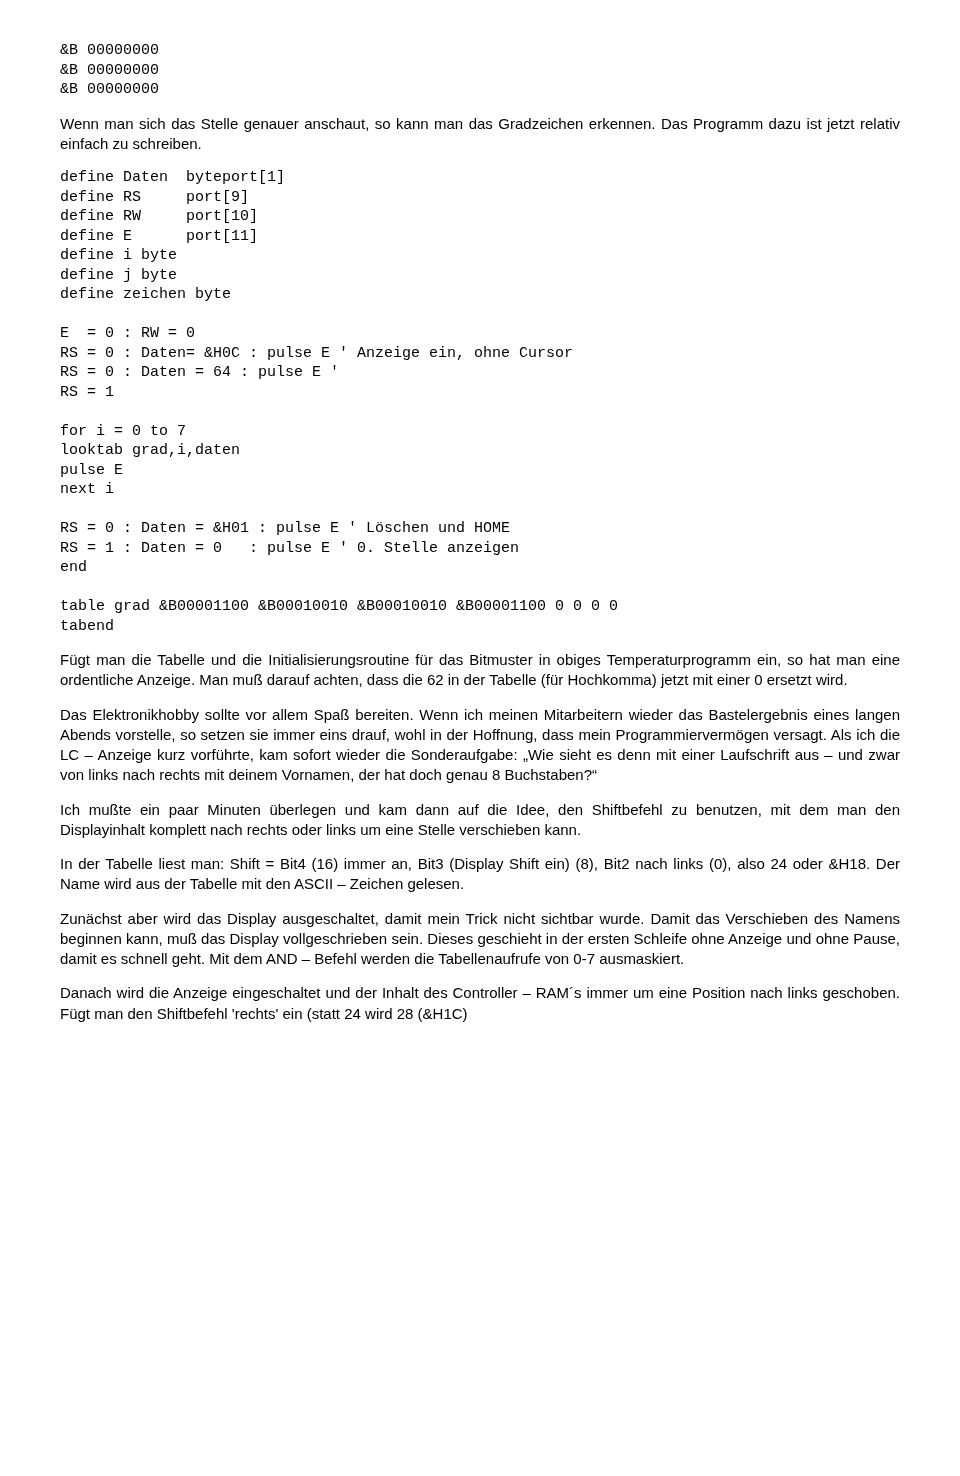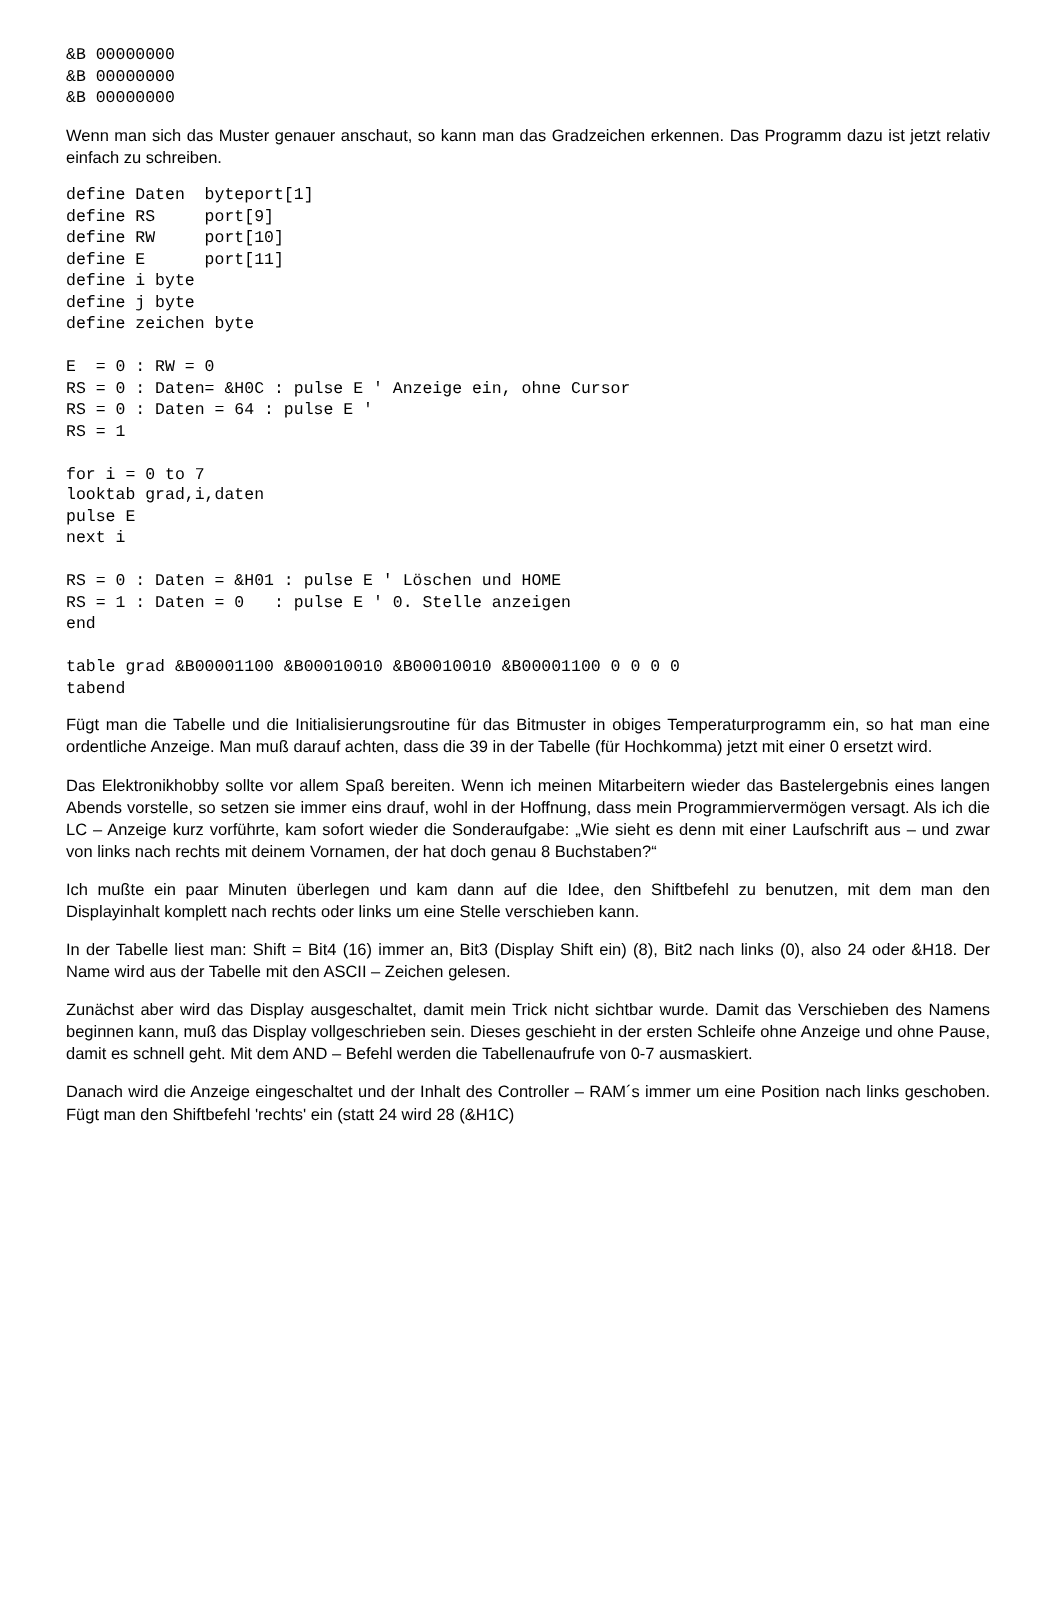--- a/index.html
+++ b/index.html
@@ -27,21 +27,21 @@
     margin: 1px 0;
   }
 </style>
 </head>
 <body>
 
 <div class="codeblock mono">&amp;B 00000000
 &amp;B 00000000
 &amp;B 00000000</div>
 
-<div class="para">Wenn man sich das Muster genauer anschaut, so kann man das Gradzeichen erkennen. Das Programm dazu ist jetzt relativ einfach zu schreiben.</div>
+<div class="para">Wenn man sich das Stelle genauer anschaut, so kann man das Gradzeichen erkennen. Das Programm dazu ist jetzt relativ einfach zu schreiben.</div>
 
 <div class="codeblock mono">define Daten  byteport[1]
 define RS     port[9]
 define RW     port[10]
 define E      port[11]
 define i byte
 define j byte
 define zeichen byte
 
 E  = 0 : RW = 0
@@ -54,21 +54,21 @@
 pulse E
 next i
 
 RS = 0 : Daten = &amp;H01 : pulse E ' Löschen und HOME
 RS = 1 : Daten = 0   : pulse E ' 0. Stelle anzeigen
 end
 
 table grad &amp;B00001100 &amp;B00010010 &amp;B00010010 &amp;B00001100 0 0 0 0
 tabend</div>
 
-<div class="para">Fügt man die Tabelle und die Initialisierungsroutine für das Bitmuster in obiges Temperaturprogramm ein, so hat man eine ordentliche Anzeige. Man muß darauf achten, dass die 39 in der Tabelle (für Hochkomma) jetzt mit einer 0 ersetzt wird.</div>
+<div class="para">Fügt man die Tabelle und die Initialisierungsroutine für das Bitmuster in obiges Temperaturprogramm ein, so hat man eine ordentliche Anzeige. Man muß darauf achten, dass die 62 in der Tabelle (für Hochkomma) jetzt mit einer 0 ersetzt wird.</div>
 
 <div class="para">Das Elektronikhobby sollte vor allem Spaß bereiten. Wenn ich meinen Mitarbeitern wieder das Bastelergebnis eines langen Abends vorstelle, so setzen sie immer eins drauf, wohl in der Hoffnung, dass mein Programmiervermögen versagt. Als ich die LC – Anzeige kurz vorführte, kam sofort wieder die Sonderaufgabe: „Wie sieht es denn mit einer Laufschrift aus – und zwar von links nach rechts mit deinem Vornamen, der hat doch genau 8 Buchstaben?“</div>
 
 <div class="para">Ich mußte ein paar Minuten überlegen und kam dann auf die Idee, den Shiftbefehl zu benutzen, mit dem man den Displayinhalt komplett nach rechts oder links um eine Stelle verschieben kann.</div>
 
 <div class="para">In der Tabelle liest man: Shift = Bit4 (16) immer an, Bit3 (Display Shift ein) (8), Bit2 nach links (0), also 24 oder &amp;H18. Der Name wird aus der Tabelle mit den ASCII – Zeichen gelesen.</div>
 
 <div class="para">Zunächst aber wird das Display ausgeschaltet, damit mein Trick nicht sichtbar wurde. Damit das Verschieben des Namens beginnen kann, muß das Display vollgeschrieben sein. Dieses geschieht in der ersten Schleife ohne Anzeige und ohne Pause, damit es schnell geht. Mit dem AND – Befehl werden die Tabellenaufrufe von 0-7 ausmaskiert.</div>
 
 <div class="para">Danach wird die Anzeige eingeschaltet und der Inhalt des Controller – RAM´s immer um eine Position nach links geschoben. Fügt man den Shiftbefehl 'rechts' ein (statt 24 wird 28 (&amp;H1C)</div>

